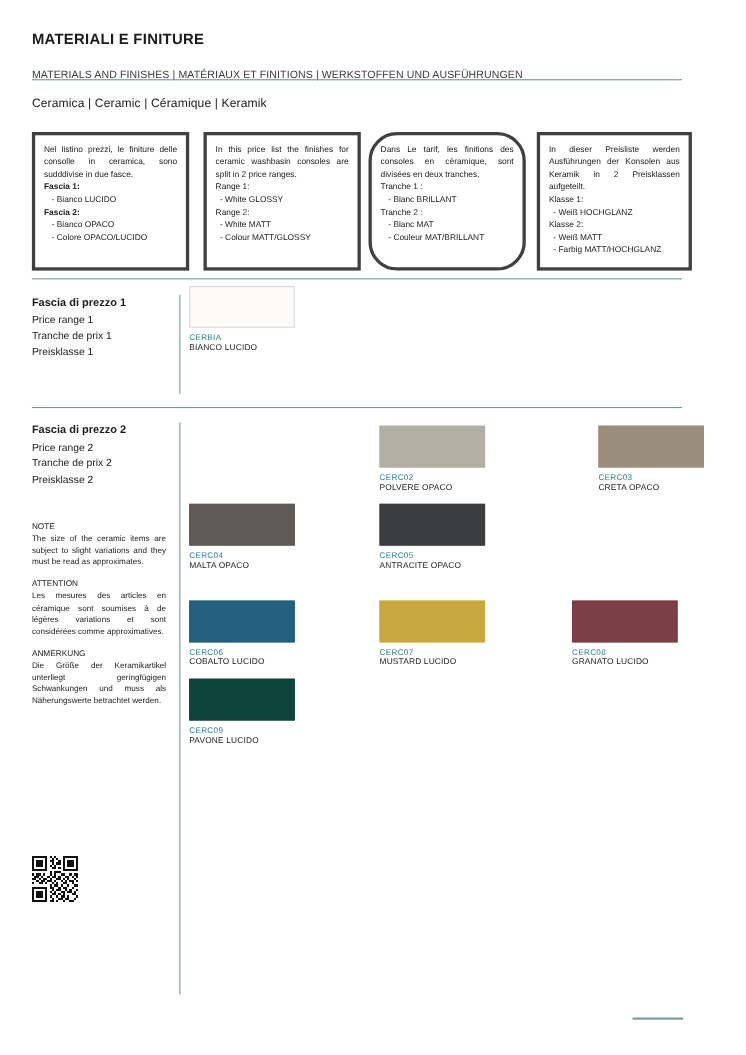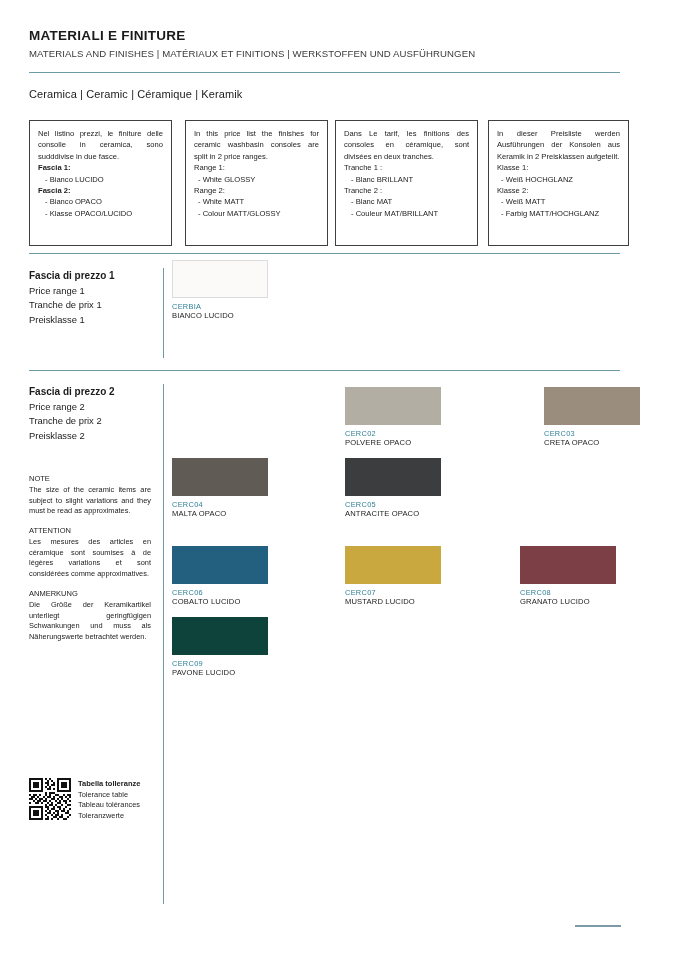--- a/index.html
+++ b/index.html
@@ -13,42 +13,42 @@
   .page { position: relative; width: 546px; height: 959px; padding: 0; }
 
   
   .header { position: absolute; left: 29px; top: 28px; width: 620px; }
   .header h1 {
     font-size: 13.5px; font-weight: bold; letter-spacing: .02em;
     color: #1b1b1b; line-height: 1.25;
   }
   .header .sub {
     font-size: 9.6px; color: #3a3a3a; letter-spacing: .01em;
-    margin-top: 3px; line-height: 1.3;
+    margin-top: 18px; line-height: 1.3;
   }
   .rule-teal {
     position: absolute; background: #6e9aa4; height: 1px;
   }
   .rule-main { left: 29px; width: 591px; top: 72px; }
   .section-title {
     position: absolute; left: 29px; top: 88px; width: 600px;
     font-size: 11px; color: #1b1b1b; letter-spacing: .01em;
   }
 
   
   .boxes { position: absolute; left: 29px; top: 120px; width: 600px; height: 128px; }
   .ibox {
     position: absolute; top: 0; width: 143px; height: 126px;
-    border: 1px solid #404040; background: #ffffff;
+    border: 3px solid #404040; background: #ffffff;
     padding: 7px 8px 6px 8px;
     font-size: 7.6px; line-height: 1.5; color: #1b1b1b;
   }
   .ibox:nth-child(1) { left: 0; }
   .ibox:nth-child(2) { left: 156px; }
-  .ibox:nth-child(3) { left: 306px; }
+  .ibox:nth-child(3) { left: 306px; border-radius: 26px; }
   .ibox:nth-child(4) { left: 459px; width: 141px; }
   .ibox p { margin: 0; }
   .ibox p.just { text-align: justify; }
   .ibox p.bold { font-weight: bold; }
   .ibox p.ind { padding-left: 7px; }
   .ibox p.ind2 { padding-left: 4px; }
 
   
   .hsep { position: absolute; left: 29px; width: 591px; height: 1px; background: #6e9aa4; }
 
@@ -100,21 +100,21 @@
   <div class="rule-teal rule-main"></div>
   <div class="section-title">Ceramica | Ceramic | Céramique | Keramik</div>
 
   <div class="boxes">
     <div class="ibox">
       <p class="just">Nel listino prezzi, le finiture delle consolle in ceramica, sono sudddivise in due fasce.</p>
       <p class="bold">Fascia 1:</p>
       <p class="ind">- Bianco LUCIDO</p>
       <p class="bold">Fascia 2:</p>
       <p class="ind">- Bianco OPACO</p>
-      <p class="ind">- Klasse OPACO/LUCIDO</p>
+      <p class="ind">- Colore OPACO/LUCIDO</p>
     </div>
     <div class="ibox">
       <p class="just">In this price list the finishes for ceramic washbasin consoles are split in 2 price ranges.</p>
       <p>Range 1:</p>
       <p class="ind2">- White GLOSSY</p>
       <p>Range 2:</p>
       <p class="ind2">- White MATT</p>
       <p class="ind2">- Colour MATT/GLOSSY</p>
     </div>
     <div class="ibox">
@@ -325,23 +325,17 @@
         <rect x="9" y="19" width="1" height="1"></rect>
           <rect x="12" y="19" width="2" height="1"></rect>
         <rect x="15" y="19" width="2" height="1"></rect>
           <rect x="19" y="19" width="1" height="1"></rect>
         <rect x="8" y="20" width="2" height="1"></rect>
           <rect x="11" y="20" width="1" height="1"></rect>
         <rect x="14" y="20" width="1" height="1"></rect>
           <rect x="17" y="20" width="2" height="1"></rect>
       </g>
     </svg>
-    <div class="qr-caption">
-      <div class="c1">Tabella tolleranze</div>
-      <div class="c">Tolerance table</div>
-      <div class="c">Tableau tolérances</div>
-      <div class="c">Toleranzwerte</div>
-    </div>
   </div>
 
   <div class="footer-mark"></div>
 
 </div>
 
 </body></html>

